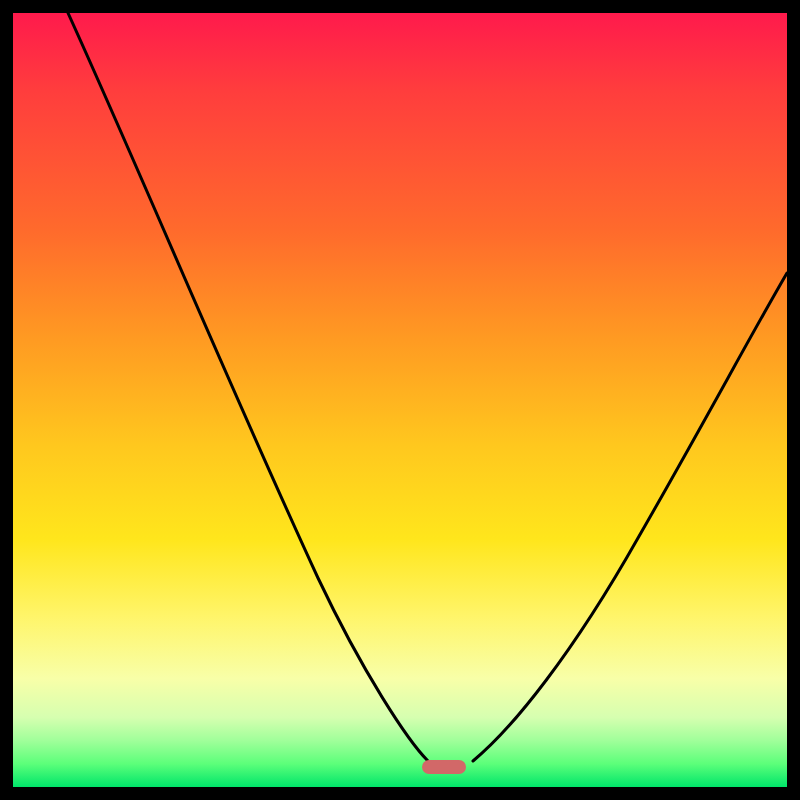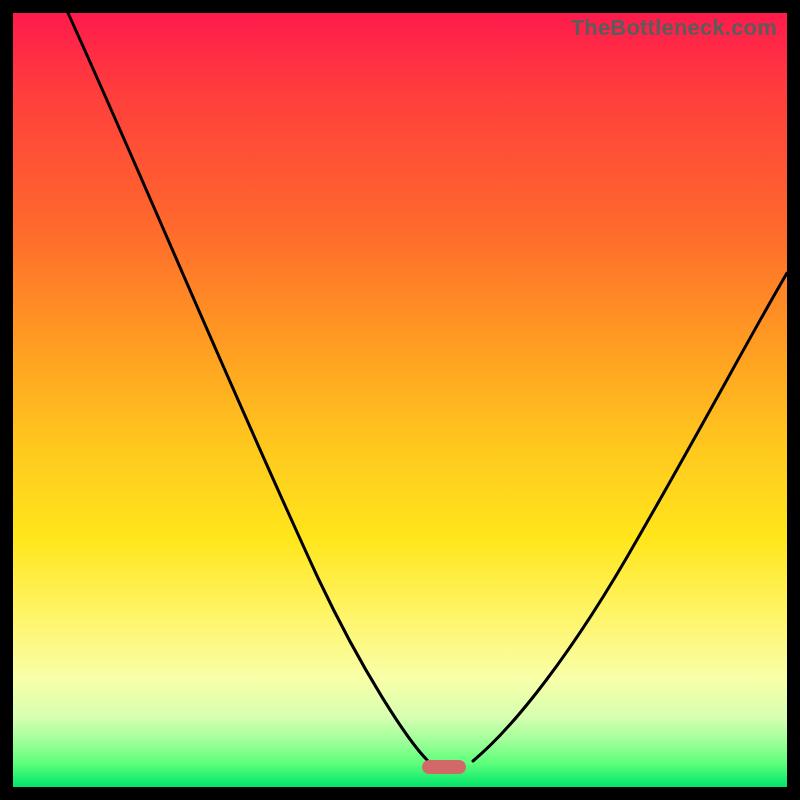--- a/index.html
+++ b/index.html
@@ -68,20 +68,19 @@
     height: 14px;
     background: #d26868;
     border-radius: 7px;
   }
 </style>
 </head>
 <body>
 
 <div id="frame">
   <div id="plot">
-    <span id="watermark">TheBottleneck.com</span>
     <svg viewBox="0 0 774 774" preserveAspectRatio="none">
       <path class="curve" d="M 55 0 C 130 165, 215 370, 305 565 C 350 660, 395 728, 415 748"></path>
       <path class="curve" d="M 460 748 C 500 715, 560 640, 625 525 C 690 412, 740 318, 774 260"></path>
     </svg>
     <div id="marker" style="left: 409px; bottom: 13px;"></div>
   </div>
 </div>
 
 </body></html>

